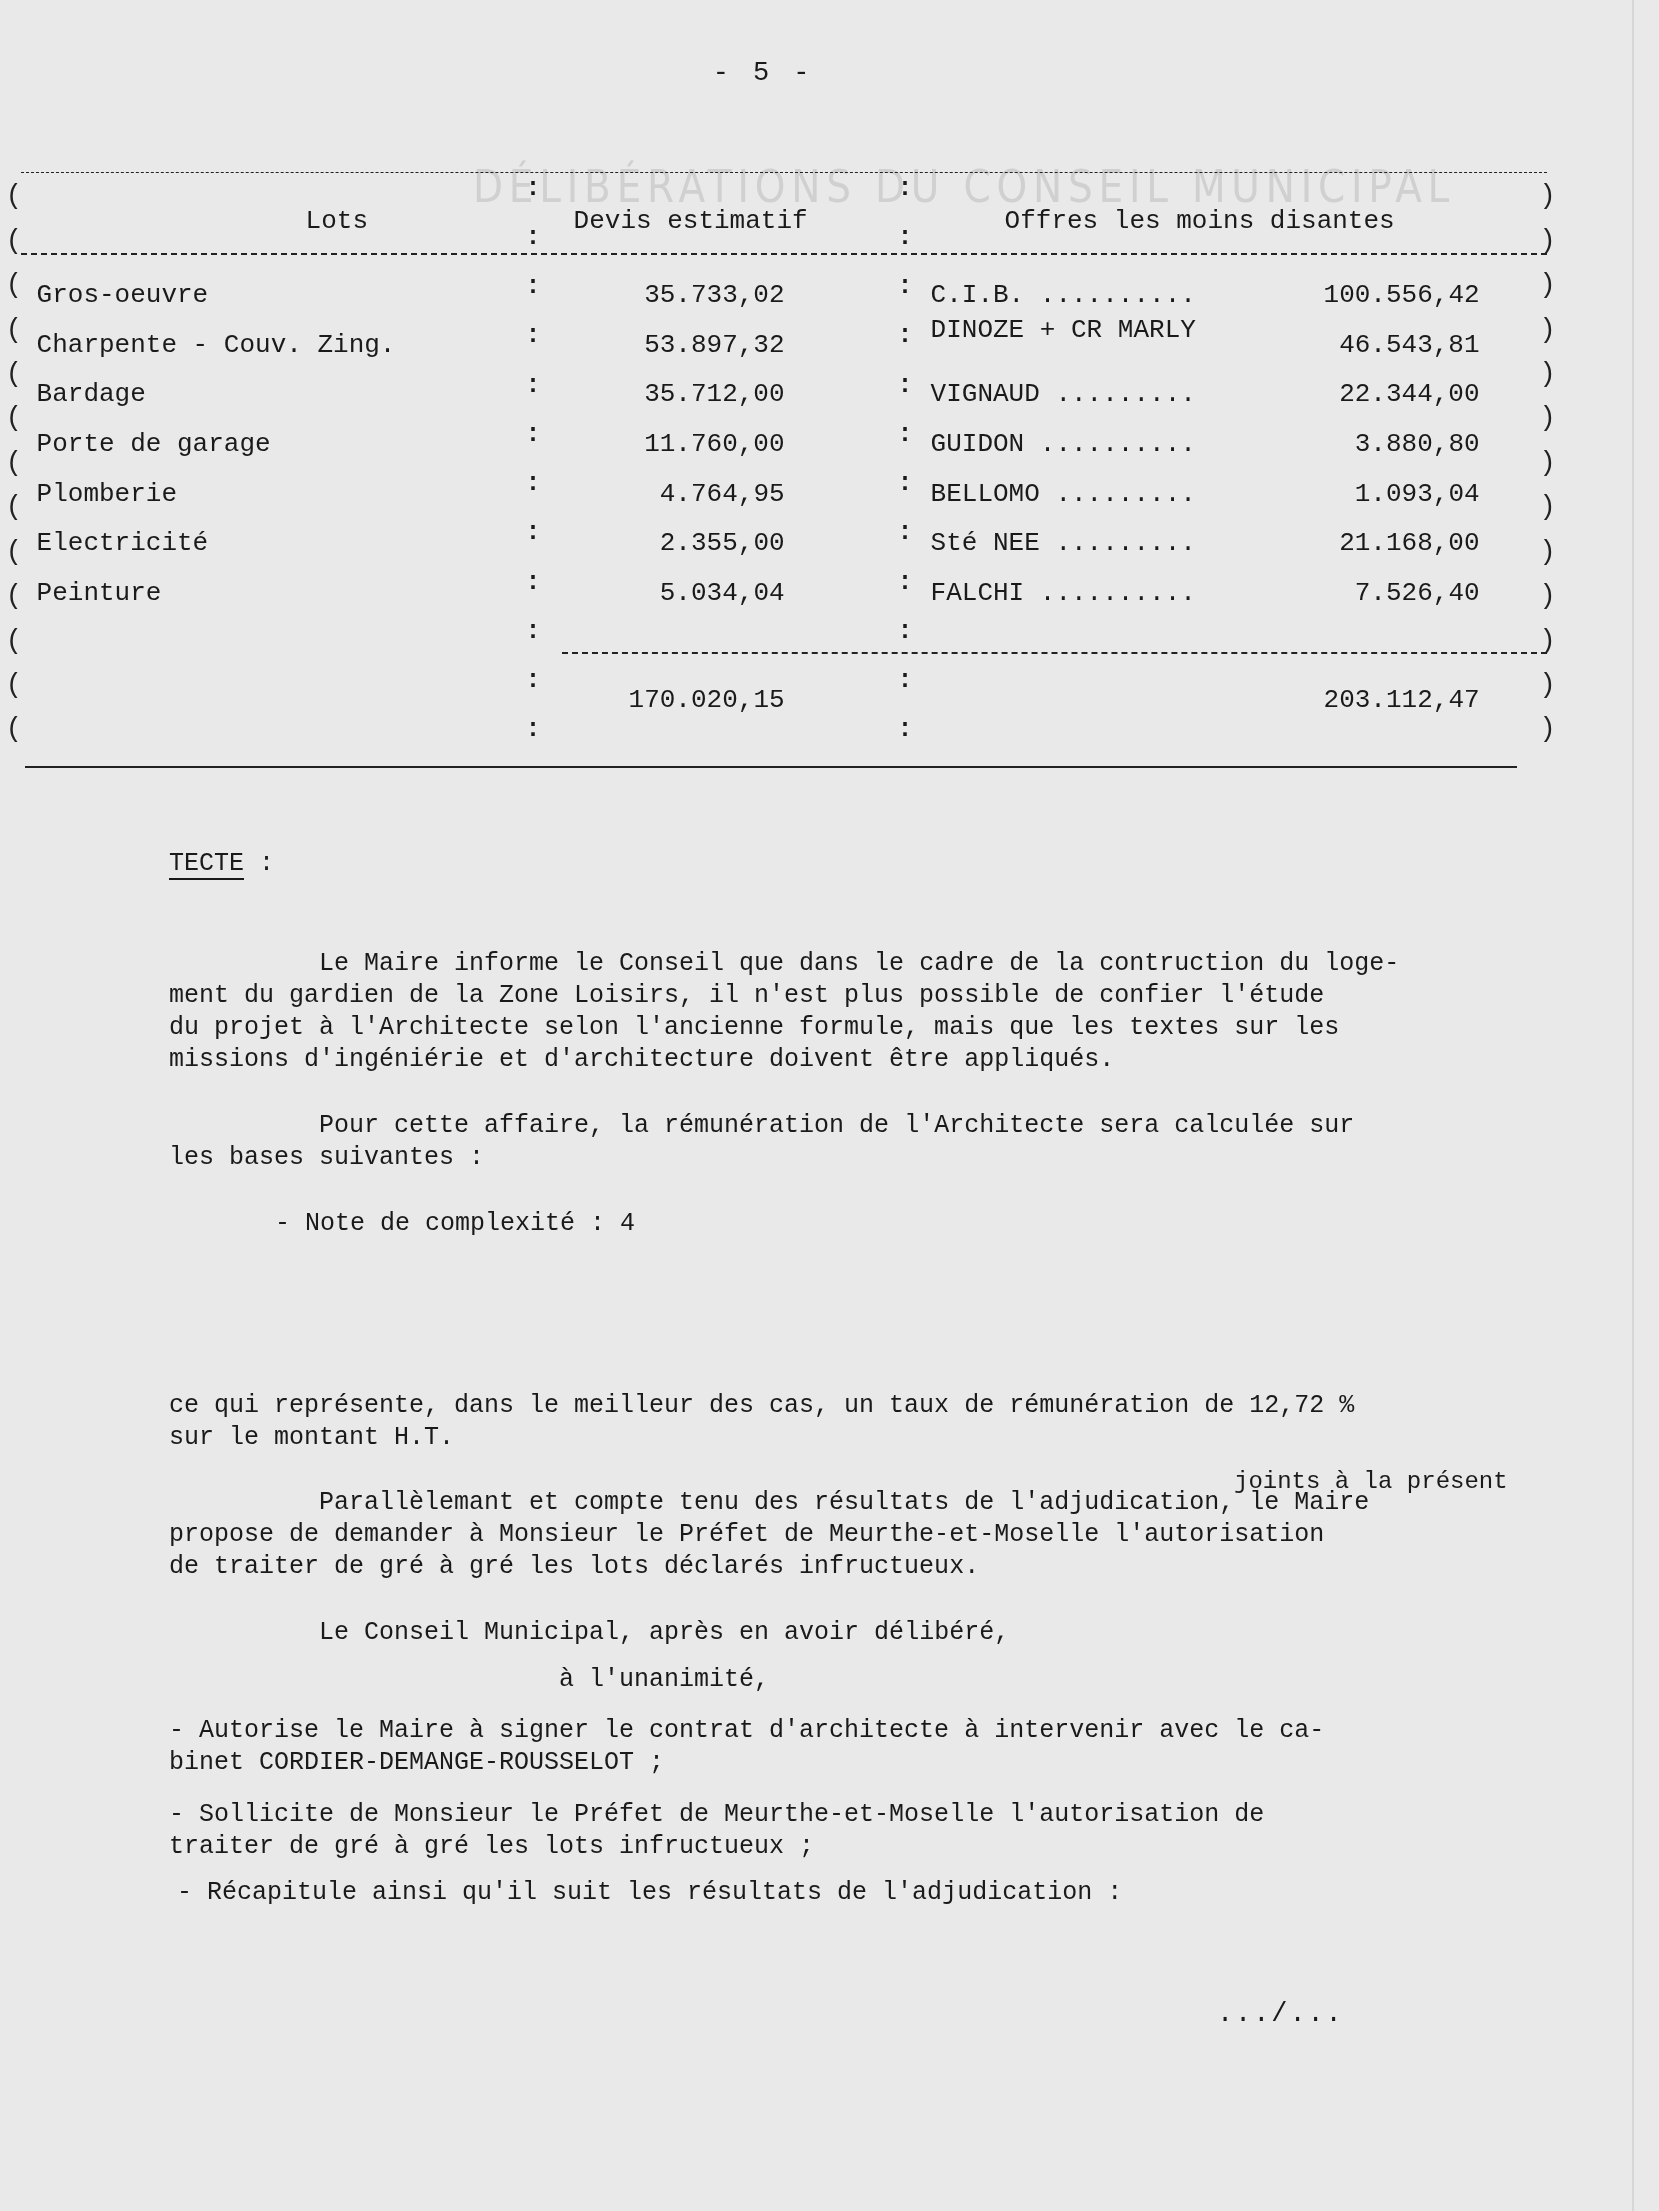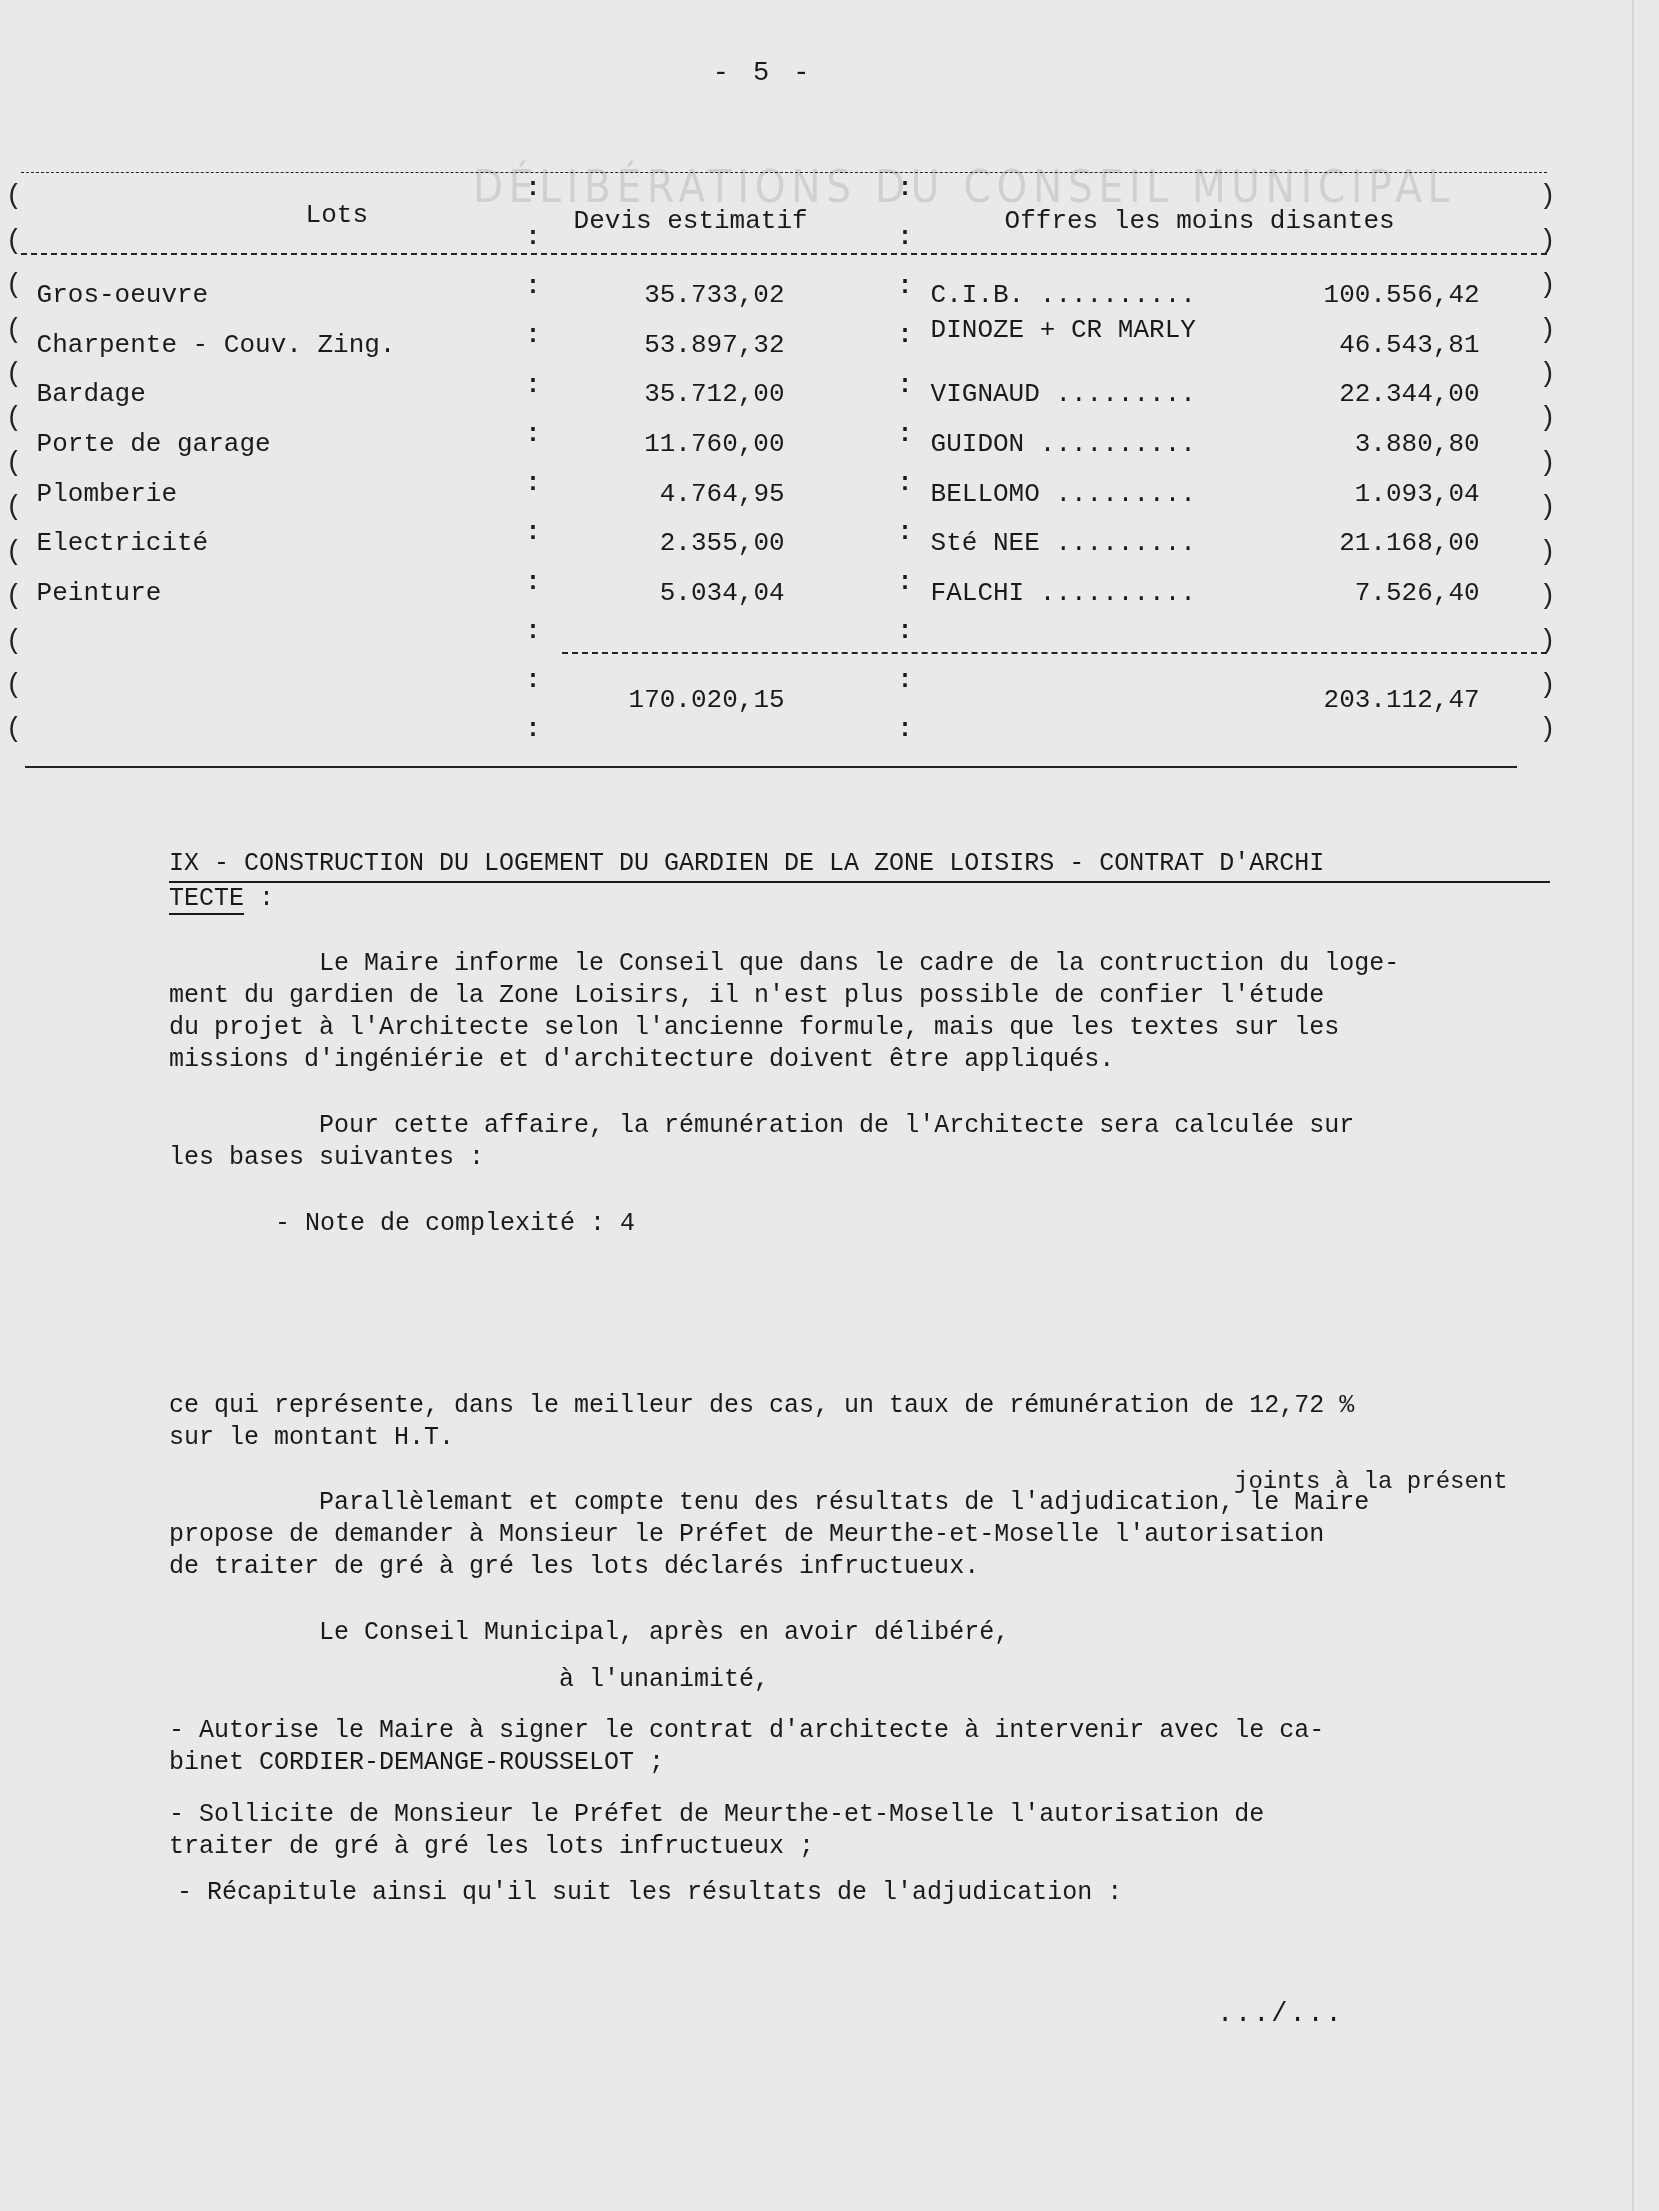--- a/index.html
+++ b/index.html
@@ -168,21 +168,21 @@
       <div class="colon" style="top: 404px; left: 886px; opacity: 1;">:</div>
       <div class="colon" style="top: 428px; left: 886px; opacity: 0;">:</div>
       <div class="colon" style="top: 453px; left: 886px; opacity: 1;">:</div>
       <div class="colon" style="top: 477px; left: 886px; opacity: 0;">:</div>
       <div class="colon" style="top: 502px; left: 886px; opacity: 1;">:</div>
       <div class="colon" style="top: 527px; left: 886px; opacity: 0;">:</div>
       <div class="colon" style="top: 551px; left: 886px; opacity: 1;">:</div>
       <div class="colon" style="top: 576px; left: 886px; opacity: 0;">:</div>
     </div>
 
-  <div class="cell" style="top:36px; left:294px;text-align:center;">Lots</div>
+  <div class="cell" style="top:42px; left:294px;text-align:center;">Lots</div>
   <div class="cell" style="top:42px; left:562px;">Devis estimatif</div>
   <div class="cell" style="top:42px; left:993px;">Offres les moins disantes</div>
 
   <div id="table-rows">
       <div class="cell" style="top:116px; left:25px;">Gros-oeuvre</div>
       <div class="cell right" style="top:116px; left:541px; width:232px;">35.733,02</div>
       <div class="cell" style="top:116px; left:919px;">C.I.B. ..........</div>
       <div class="cell right" style="top:116px; left:1236px; width:232px;">100.556,42</div>
       <div class="cell" style="top:166px; left:25px;">Charpente - Couv. Zing.</div>
       <div class="cell right" style="top:166px; left:541px; width:232px;">53.897,32</div>
@@ -208,21 +208,20 @@
       <div class="cell right" style="top:414px; left:541px; width:232px;">5.034,04</div>
       <div class="cell" style="top:414px; left:919px;">FALCHI ..........</div>
       <div class="cell right" style="top:414px; left:1236px; width:232px;">7.526,40</div>
     </div>
 
   <div class="cell right" style="top:521px; left:541px; width:232px;">170.020,15</div>
   <div class="cell right" style="top:521px; left:1236px; width:232px;">203.112,47</div>
 </div>
 
 <div class="heading">
-  <span class="h-line1">IX - CONSTRUCTION DU LOGEMENT DU GARDIEN DE LA ZONE LOISIRS - CONTRAT D'ARCHI</span>
   <span class="h-line2"><span class="u">TECTE</span><span> :</span></span>
 </div>
 
 <div class="text-block" style="top:948px;">          Le Maire informe le Conseil que dans le cadre de la contruction du loge-
 ment du gardien de la Zone Loisirs, il n'est plus possible de confier l'étude
 du projet à l'Architecte selon l'ancienne formule, mais que les textes sur les
 missions d'ingéniérie et d'architecture doivent être appliqués.</div>
 
 <div class="text-block" style="top:1110px;">          Pour cette affaire, la rémunération de l'Architecte sera calculée sur
 les bases suivantes :</div>

